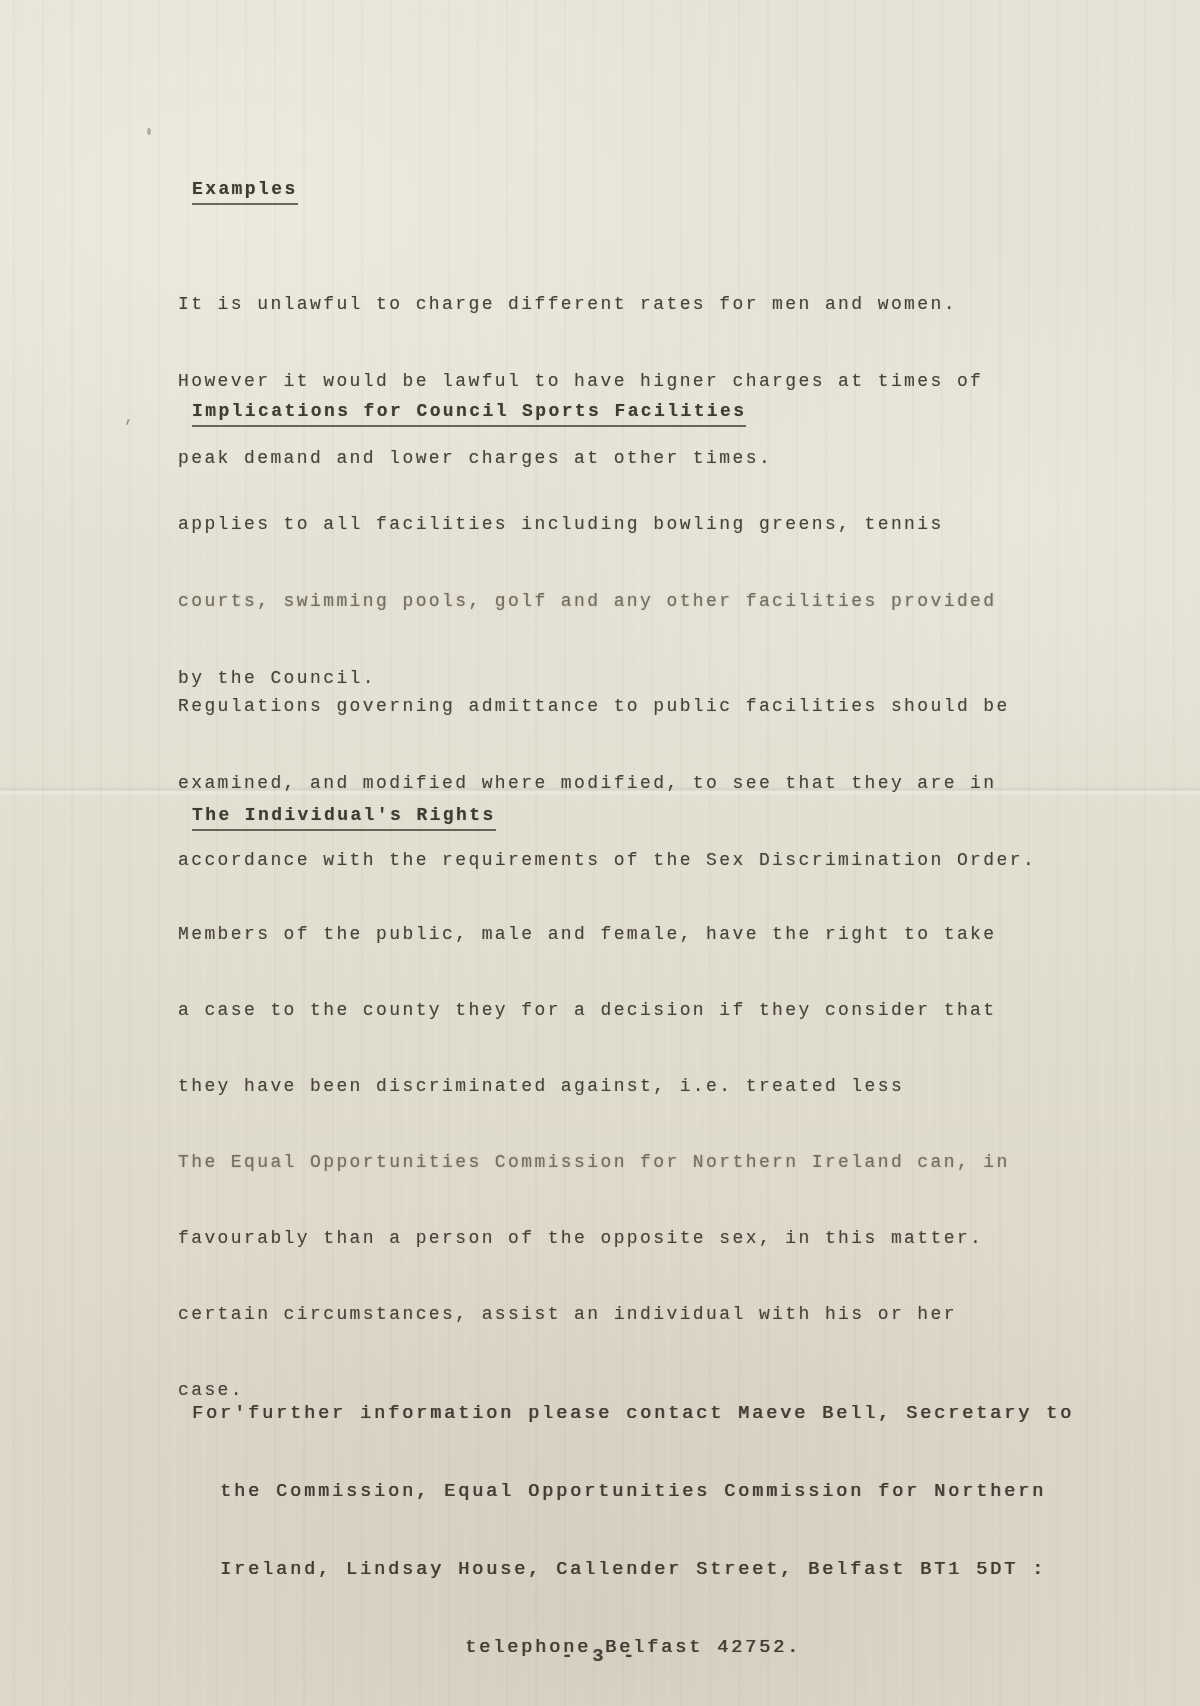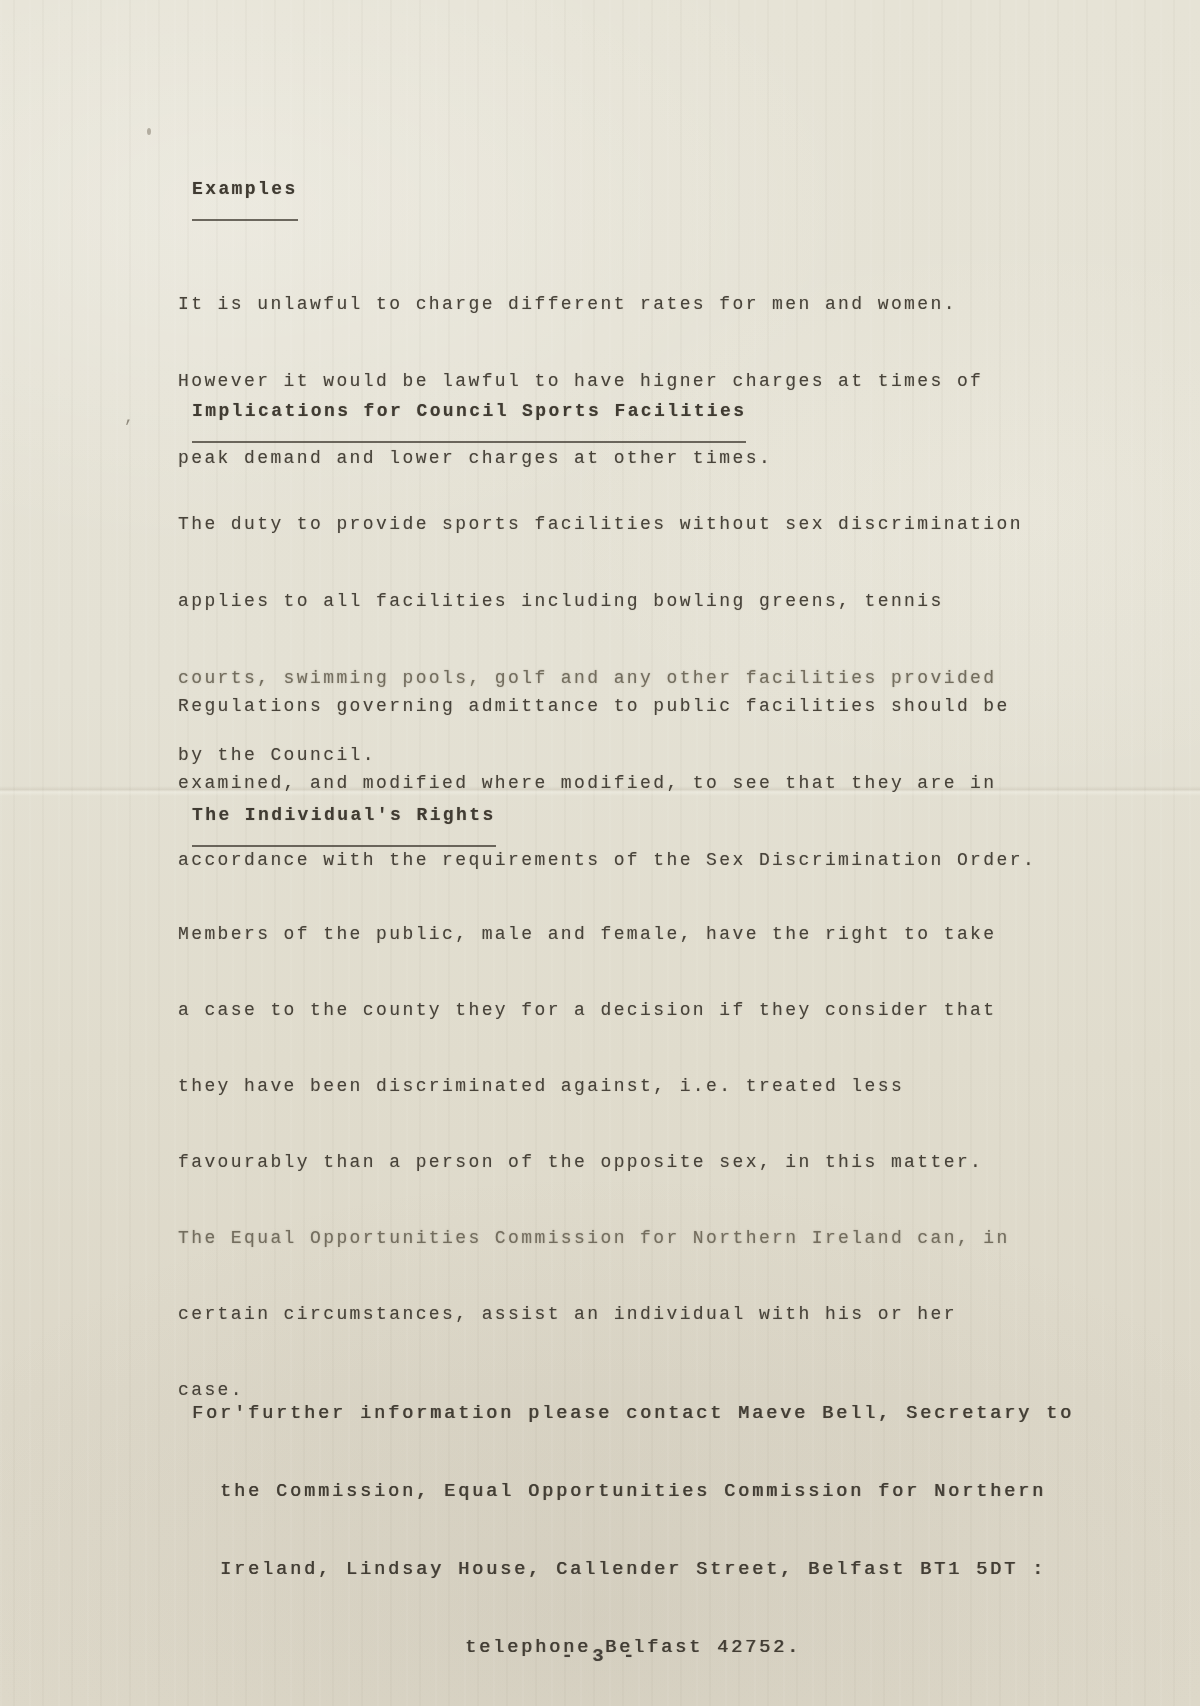--- a/index.html
+++ b/index.html
@@ -52,21 +52,21 @@
     position: absolute;
     left: 192px;
     margin: 0;
     font-size: 18px;
     font-weight: bold;
     letter-spacing: 2.4px;
     line-height: 22px;
     color: #403b32;
     text-shadow: 0 0 1px rgba(64,59,50,0.45);
     border-bottom: 2px solid rgba(64,59,50,0.75);
-    padding-bottom: 19px;
+    padding-bottom: 3px;
     white-space: pre;
   }
   .para {
     position: absolute;
     left: 178px;
     font-size: 18px;
     letter-spacing: 2.4px;
     color: #48433a;
     text-shadow: 0 0 1px rgba(70,64,52,0.35);
     white-space: pre;
@@ -130,40 +130,39 @@
 
   <div class="para" style="top:246px">
     <div class="ln">It is unlawful to charge different rates for men and women.</div>
     <div class="ln">However it would be lawful to have higner charges at times of</div>
     <div class="ln">peak demand and lower charges at other times.</div>
   </div>
 
   <h2 class="hd" style="top:400px">Implications for Council Sports Facilities</h2>
 
   <div class="para" style="top:466px">
-    <div class="ln">The duty to provide sports facilities without sex discrimination</div>
     <div class="ln">applies to all facilities including bowling greens, tennis</div>
     <div class="ln faint">courts, swimming pools, golf and any other facilities provided</div>
     <div class="ln">by the Council.</div>
   </div>
 
   <div class="para" style="top:648px">
     <div class="ln">Regulations governing admittance to public facilities should be</div>
     <div class="ln">examined, and modified where modified, to see that they are in</div>
     <div class="ln">accordance with the requirements of the Sex Discrimination Order.</div>
   </div>
 
   <h2 class="hd" style="top:804px">The Individual's Rights</h2>
 
   <div class="para tight" style="top:876px">
     <div class="ln">Members of the public, male and female, have the right to take</div>
     <div class="ln">a case to the county they for a decision if they consider that</div>
     <div class="ln">they have been discriminated against, i.e. treated less</div>
+    <div class="ln faint">The Equal Opportunities Commission for Northern Ireland can, in</div>
     <div class="ln">favourably than a person of the opposite sex, in this matter.</div>
-    <div class="ln faint">The Equal Opportunities Commission for Northern Ireland can, in</div>
     <div class="ln">certain circumstances, assist an individual with his or her</div>
     <div class="ln">case.</div>
   </div>
 
   <div class="contact">
     <div class="ln">For'further information please contact Maeve Bell, Secretary to</div>
     <div class="ln">the Commission, Equal Opportunities Commission for Northern</div>
     <div class="ln">Ireland, Lindsay House, Callender Street, Belfast BT1 5DT :</div>
     <div class="ln">telephone Belfast 42752.</div>
   </div>

